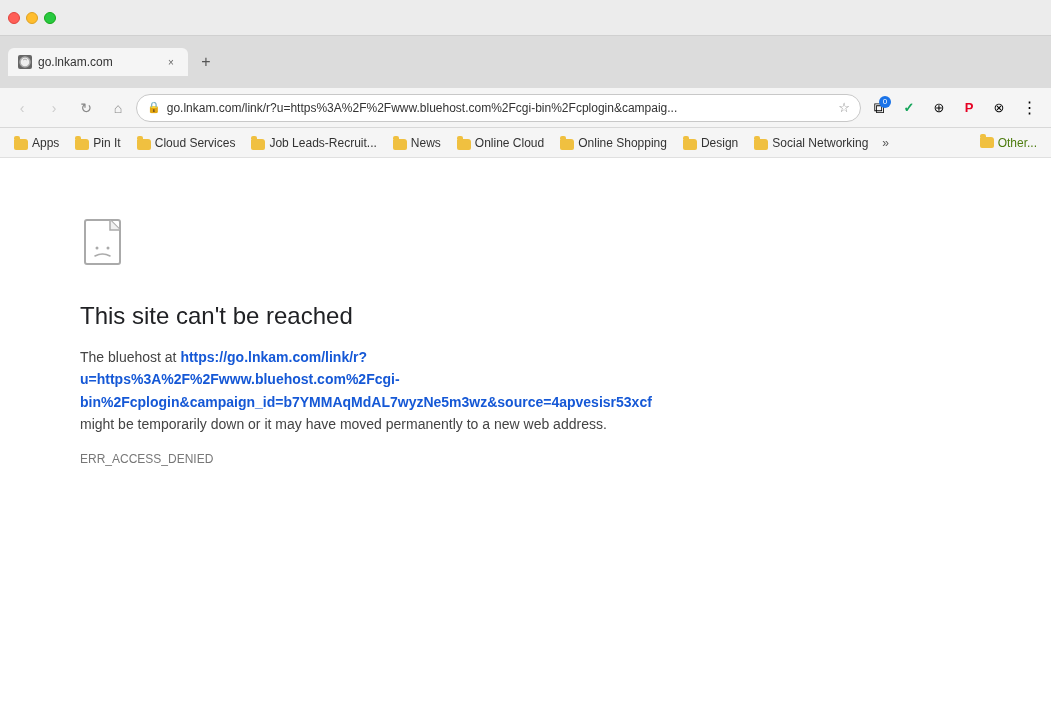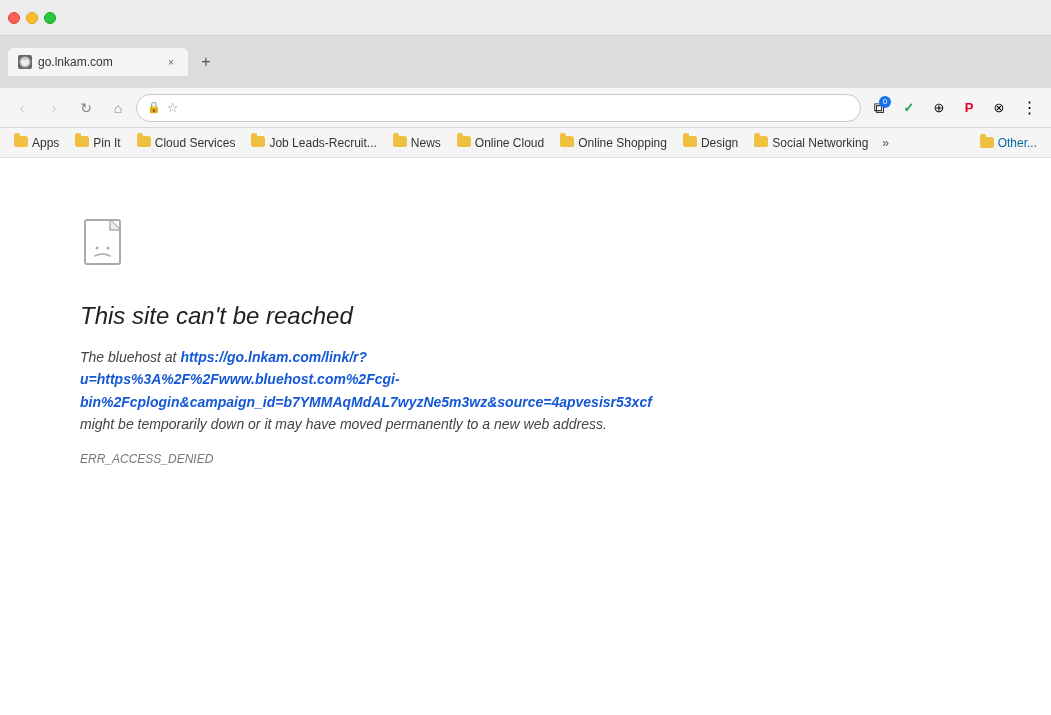--- a/index.html
+++ b/index.html
@@ -121,21 +121,21 @@
       height: 30px;
       display: flex;
       align-items: center;
       padding: 0 6px;
       gap: 0;
       border-bottom: 1px solid #e0e0e0;
       overflow: hidden;
     }
     .bookmark-item {
       display: flex;
-      align-items: flex-start;
+      align-items: flex-end;
       gap: 4px;
       padding: 3px 8px;
       border-radius: 4px;
       cursor: pointer;
       font-size: 12px;
       color: #333;
       white-space: nowrap;
       flex-shrink: 0;
     }
     .bookmark-folder-icon {
@@ -152,37 +152,36 @@
       width: 6px; height: 3px;
       background: #f0c040;
       border-radius: 2px 2px 0 0;
     }
     .bookmarks-overflow {
       display: flex; align-items: center; padding: 3px 6px;
       cursor: pointer; font-size: 12px; color: #555;
     }
     .bookmarks-other {
       display: flex; align-items: center; gap: 4px;
-      padding: 3px 8px; cursor: pointer; font-size: 12px; color: #0369a1;
+      padding: 3px 8px; cursor: pointer; font-size: 12px; color: #4d7c0f;
       margin-left: auto;
     }
 
     
     .main-content {
       background: #fff;
       flex: 1;
       display: flex;
       align-items: flex-start;
       justify-content: flex-start;
       padding: 60px 80px;
       height: calc(715px - 36px - 36px - 40px - 30px);
     }
     .error-container {
       max-width: 600px;
-      font-style: italic;
     }
     .error-icon {
       width: 50px; height: 60px;
       margin-bottom: 20px;
       color: #aaa;
     }
     .error-title {
       font-size: 24px;
       font-weight: 400;
       color: #202124;
@@ -238,20 +237,21 @@
     <span>›</span>
   </div>
   <div class="nav-btn">
     <span>↻</span>
   </div>
   <div class="nav-btn">
     <span>⌂</span>
   </div>
   <div class="address-bar">
     <span class="address-lock">🔒</span>
+    <span class="address-text">go.lnkam.com/link/r?u=https%3A%2F%2Fwww.bluehost.com%2Fcgi-bin%2Fcplogin&amp;campaig...</span>
     <span class="address-star">☆</span>
   </div>
   <div class="nav-actions">
     <div class="nav-action-btn badge-btn" style="position:relative;">
       <span style="font-size:15px;">⧉</span>
       <span class="badge">0</span>
     </div>
     <div class="nav-action-btn">
       <span style="color:#15a55a; font-weight:bold;">✓</span>
     </div>

